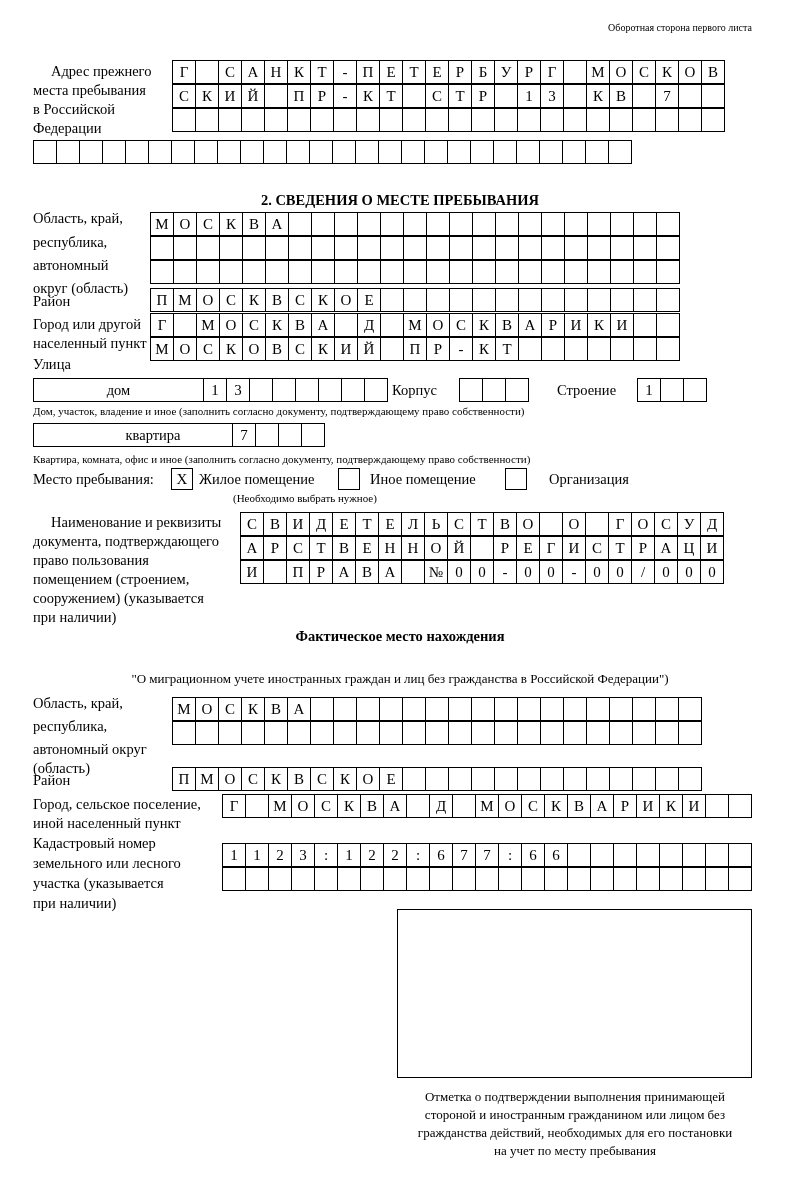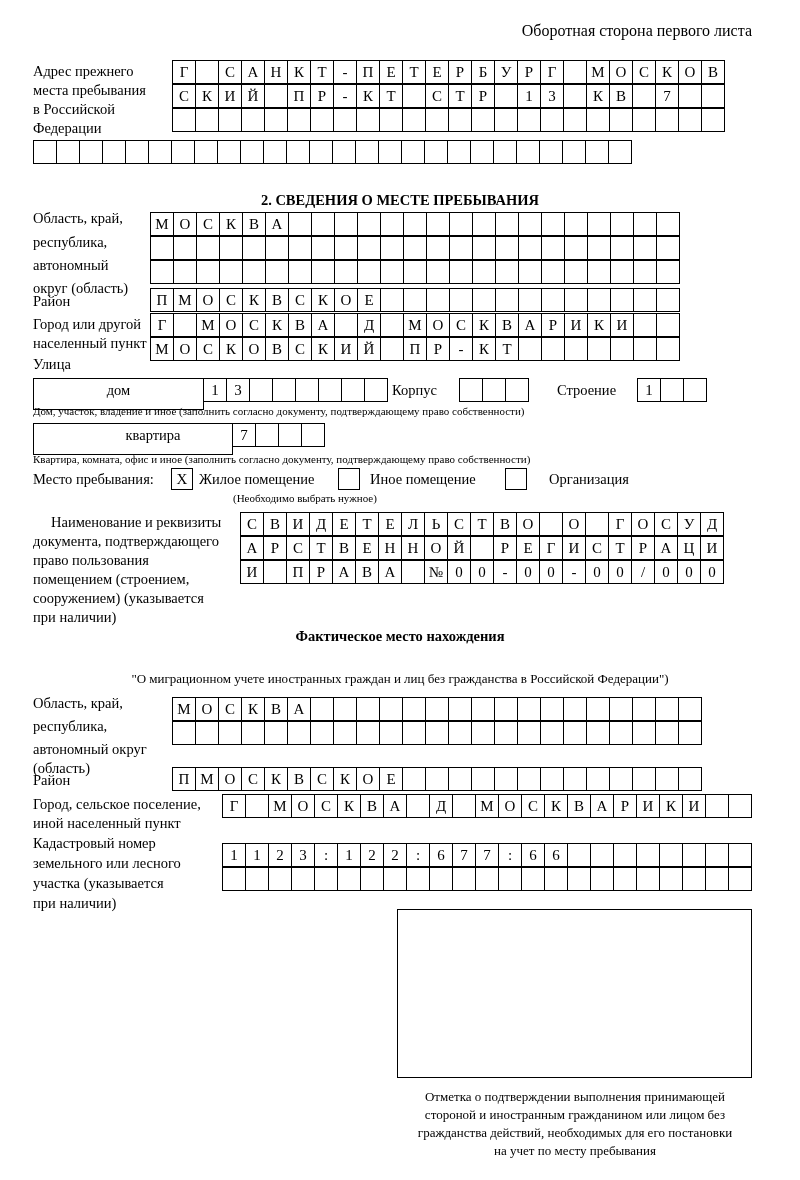--- a/index.html
+++ b/index.html
@@ -17,21 +17,21 @@
   }
   .page {
     position: relative;
     width: 800px;
     height: 1180px;
   }
   .hdr-right {
     position: absolute;
     top: 22px;
     right: 48px;
-    font-size: 16px;
+    font-size: 10px;
   }
   .lbl {
     position: absolute;
     font-size: 14.5px;
     line-height: 19px;
     white-space: pre;
   }
   .lbl.small { font-size: 11px; }
   .center {
     position: absolute;
@@ -52,21 +52,21 @@
     box-sizing: border-box;
     text-align: center;
     font-size: 15px;
     line-height: 22px;
     font-family: "Liberation Serif", serif;
   }
   .wide-label {
     position: absolute;
     border: 1px solid #000;
     box-sizing: border-box;
-    height: 32px;
+    height: 24px;
     text-align: center;
     font-size: 14.5px;
     line-height: 22px;
   }
   .chk {
     width: 22px;
     height: 22px;
     border: 1px solid #000;
     box-sizing: border-box;
     display: inline-block;
@@ -87,21 +87,21 @@
     text-align: center;
   }
 </style>
 </head>
 <body>
 
 <div class="page">
 
   <div class="hdr-right">Оборотная сторона первого листа</div>
 
-  <div class="lbl" style="top:62px; left:33px;">Адрес прежнего</div>
+  <div class="lbl" style="top:62px; left:51px;">Адрес прежнего</div>
   <div class="lbl" style="top:81px; left:33px;">места пребывания</div>
   <div class="lbl" style="top:100px; left:33px;">в Российской</div>
   <div class="lbl" style="top:119px; left:33px;">Федерации</div>
 
   <div class="boxrow" id="pa-r1" style="top:60px; left:172px;">
       <div class="cell">Г</div>
       <div class="cell"></div>
       <div class="cell">С</div>
       <div class="cell">А</div>
       <div class="cell">Н</div>

